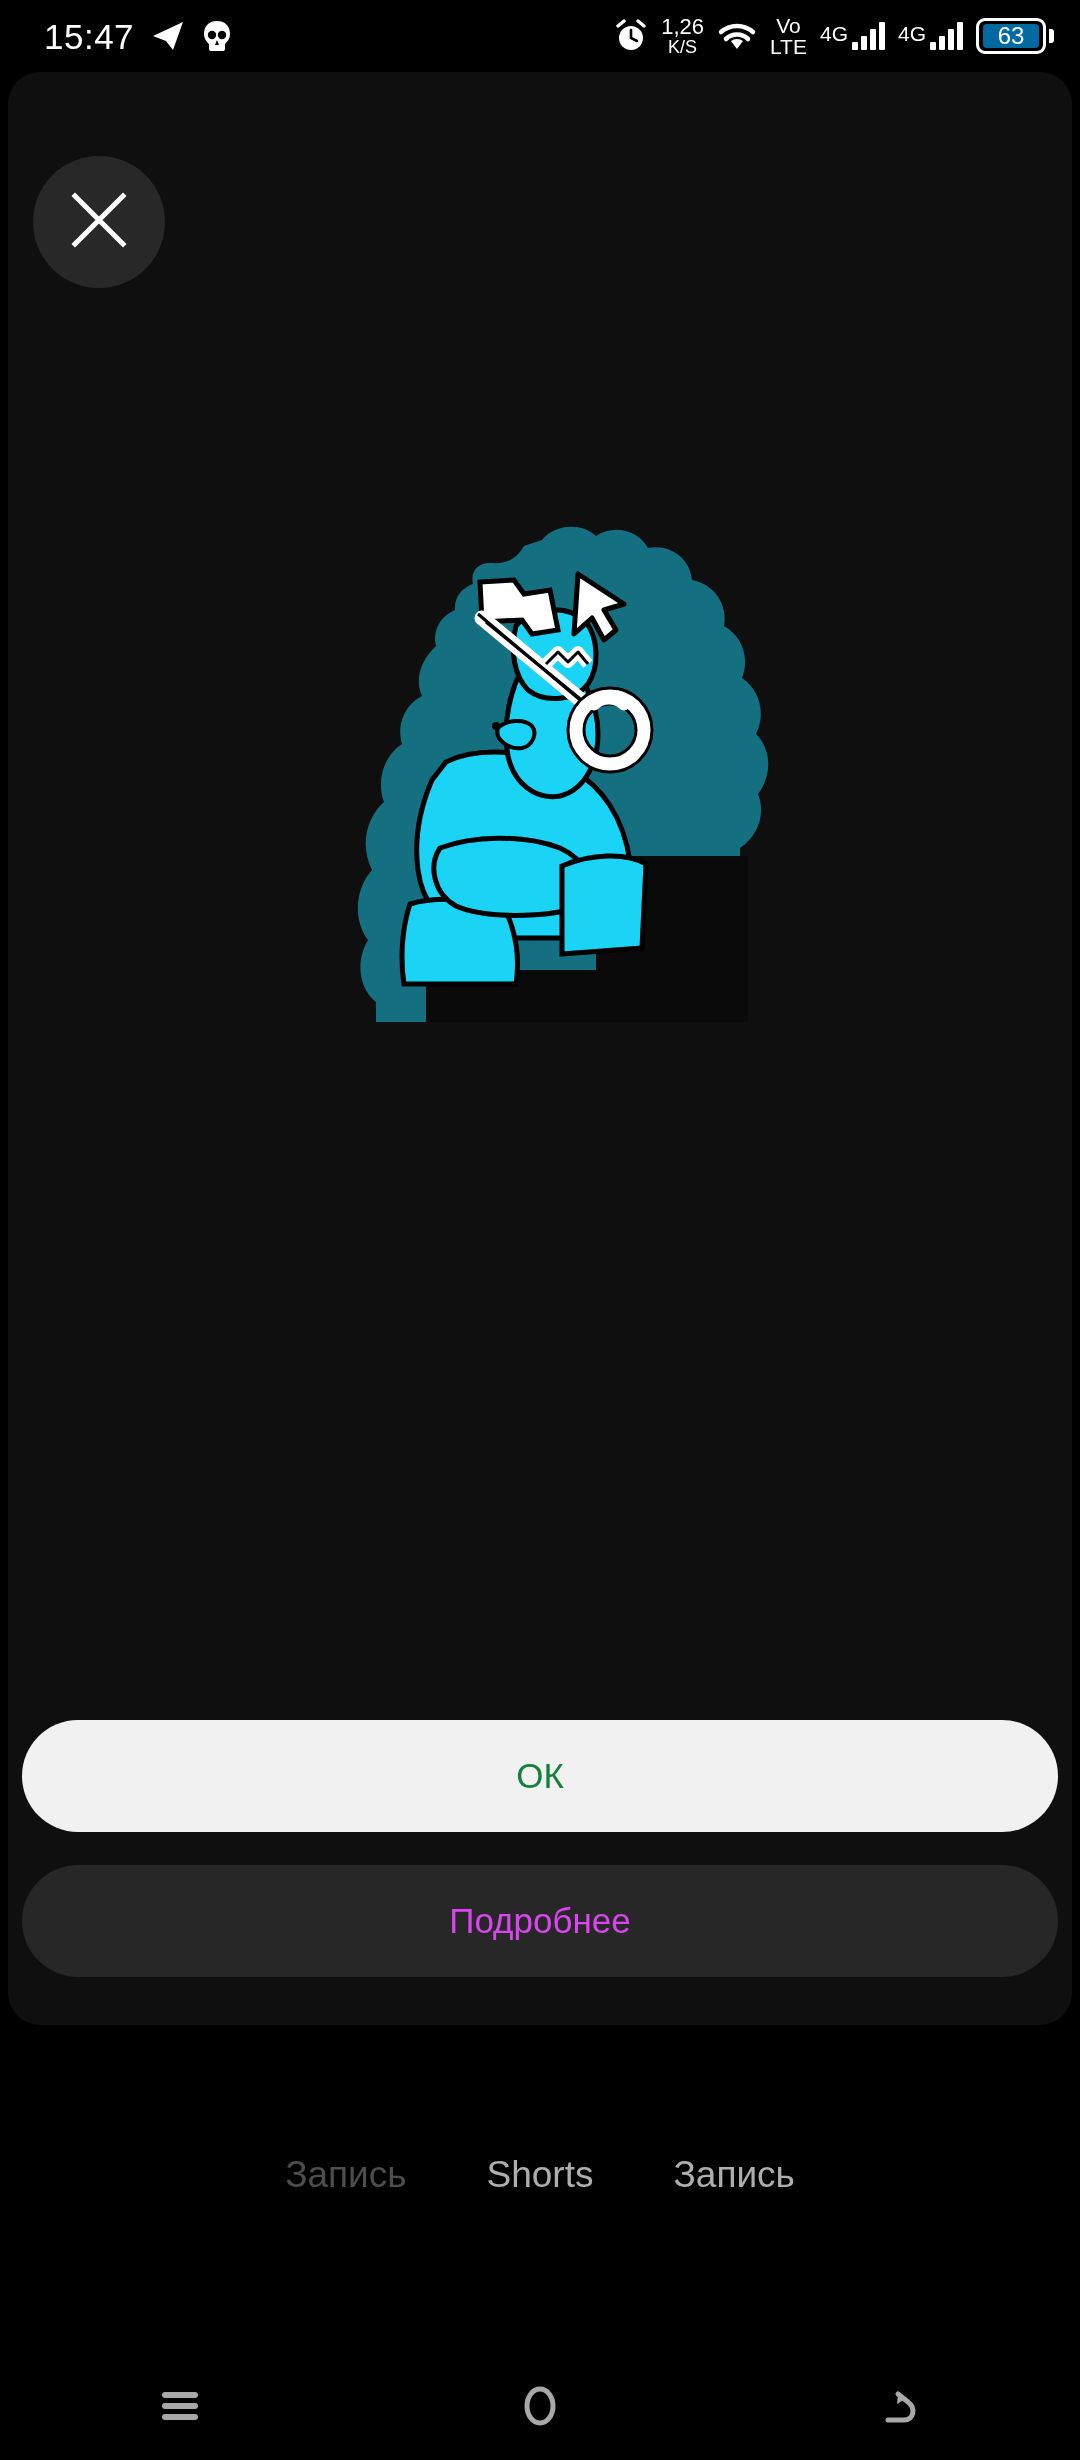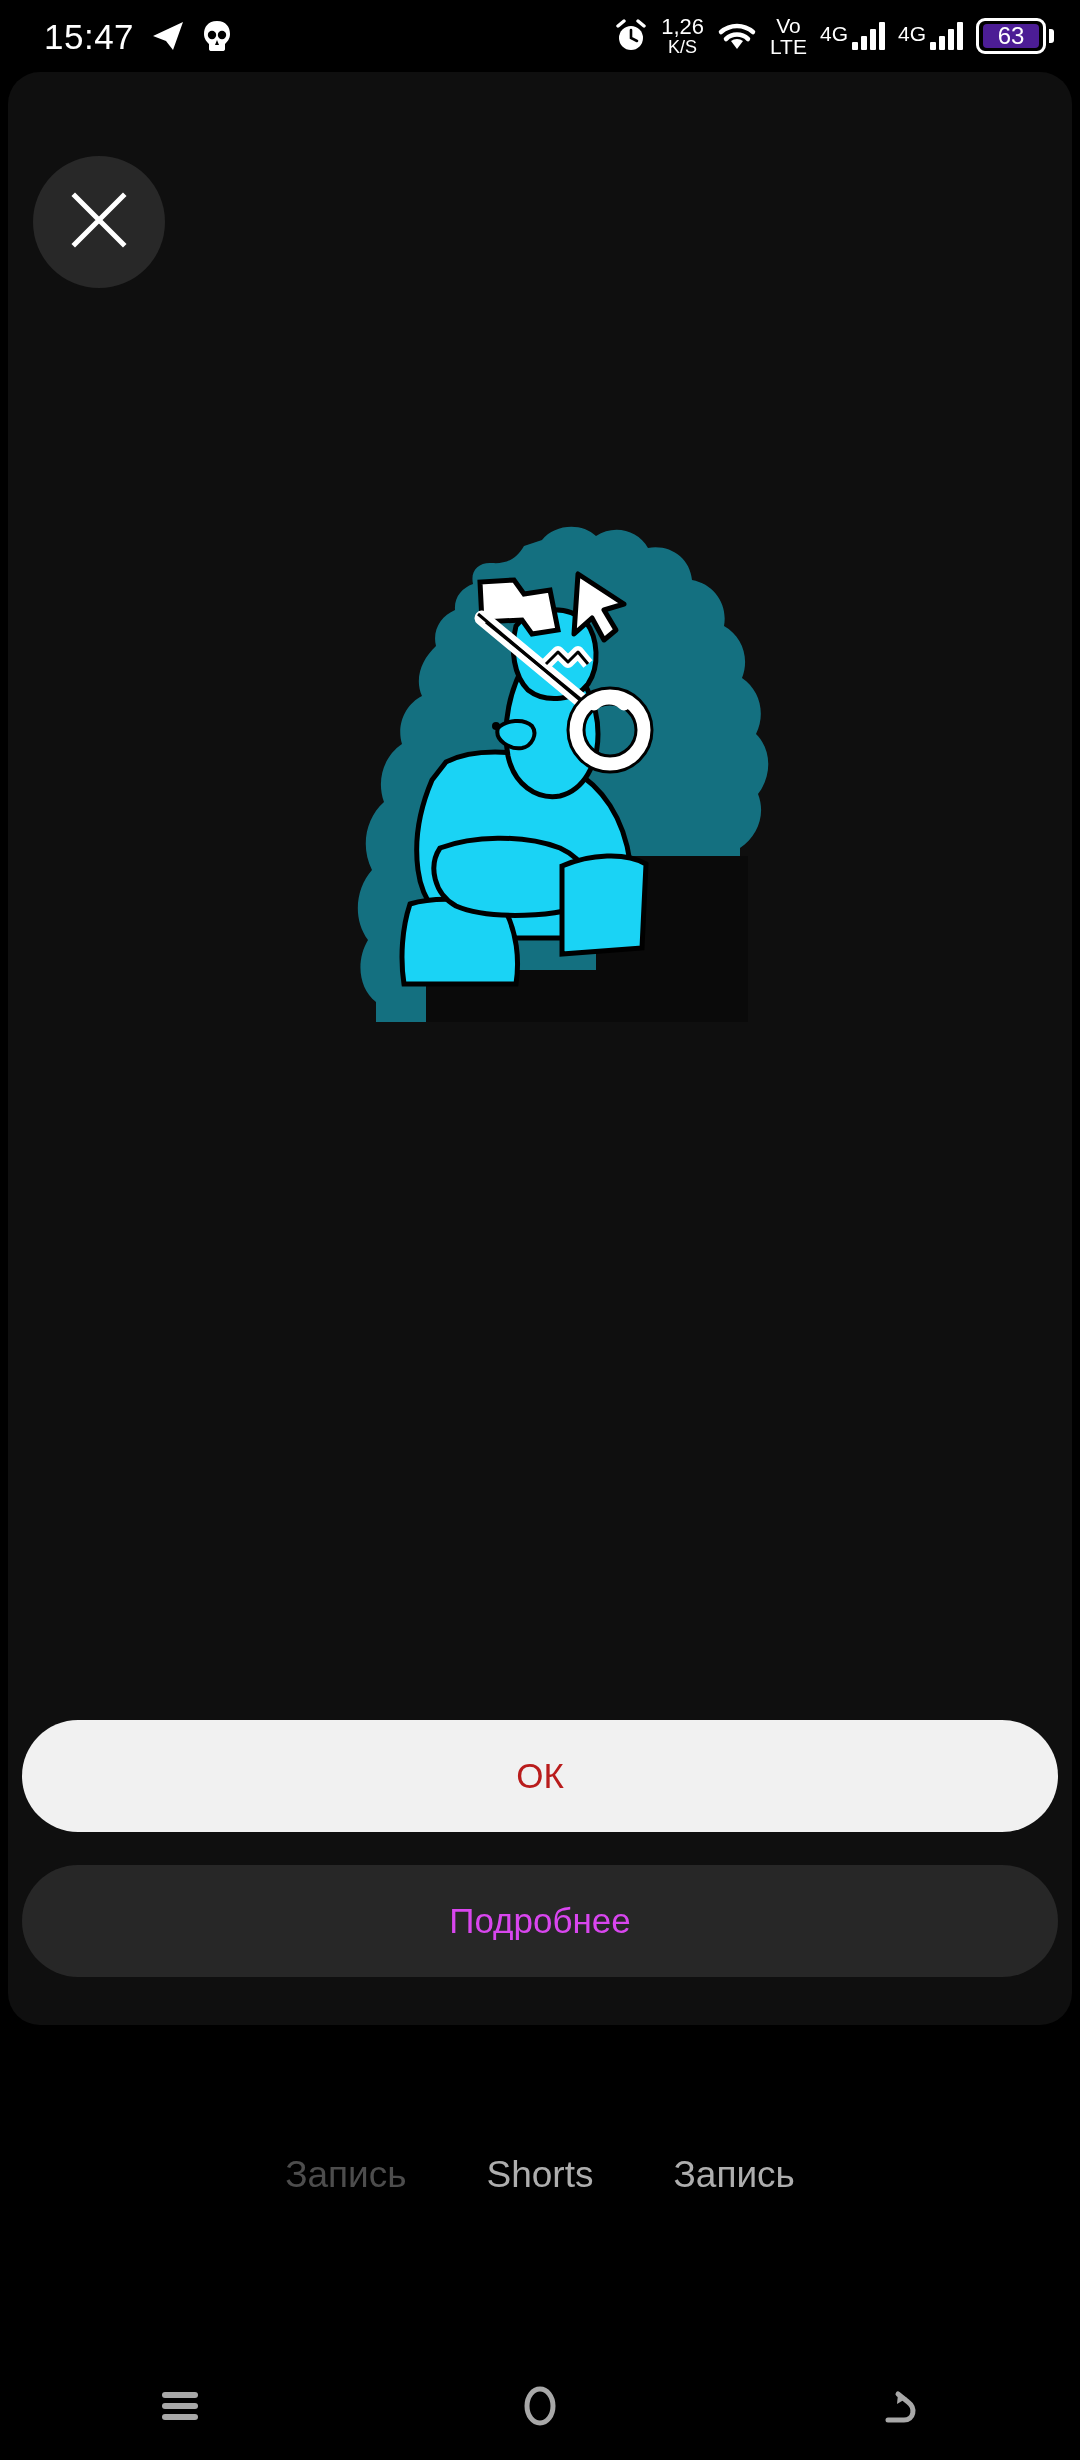--- a/index.html
+++ b/index.html
@@ -34,21 +34,21 @@
   .bars i:nth-child(1){ height:8px; }
   .bars i:nth-child(2){ height:14px; }
   .bars i:nth-child(3){ height:21px; }
   .bars i:nth-child(4){ height:28px; }
   .battery{ display:flex; align-items:center; }
   .batt-body{
     width:70px; height:36px; border:3px solid #fff; border-radius:9px;
     display:flex; align-items:center; justify-content:center;
   }
   .batt-fill{
-    width:56px;height:24px;background:#4c1d95;border-radius:4px;
+    width:56px;height:24px;background:#0369a1;border-radius:4px;
     display:flex;align-items:center;justify-content:center;
     font-size:24px;color:#fff;
   }
   .batt-cap{ width:5px;height:14px;background:#fff;border-radius:0 3px 3px 0; margin-left:3px;}
 
   
   .card{
     position:absolute; left:8px; top:72px; width:1064px; height:1953px;
     background:#0f0f0f; border-radius:32px;
   }
@@ -72,21 +72,21 @@
     text-align:center; color:#fff;
     font-size:42px; line-height:1.34; font-weight:400;
   }
 
   
   .btn{
     position:absolute; left:22px; width:1036px; height:112px;
     border-radius:56px; display:flex; align-items:center; justify-content:center;
     font-size:35px; cursor:pointer; border:none; font-family:"Liberation Sans", sans-serif;
   }
-  .btn-ok{ top:1720px; background:#f1f1f1; color:#b91c1c; }
+  .btn-ok{ top:1720px; background:#f1f1f1; color:#15803d; }
   .btn-more{ top:1865px; background:#272727; color:#d946ef; }
 
   
   .tabs{
     position:absolute; left:0; top:2120px; width:1080px; height:110px;
     display:flex; align-items:center; justify-content:center; gap:0;
   }
   .tab{
     font-size:37px; padding:24px 40px; border-radius:60px; cursor:pointer;
     white-space:nowrap;

